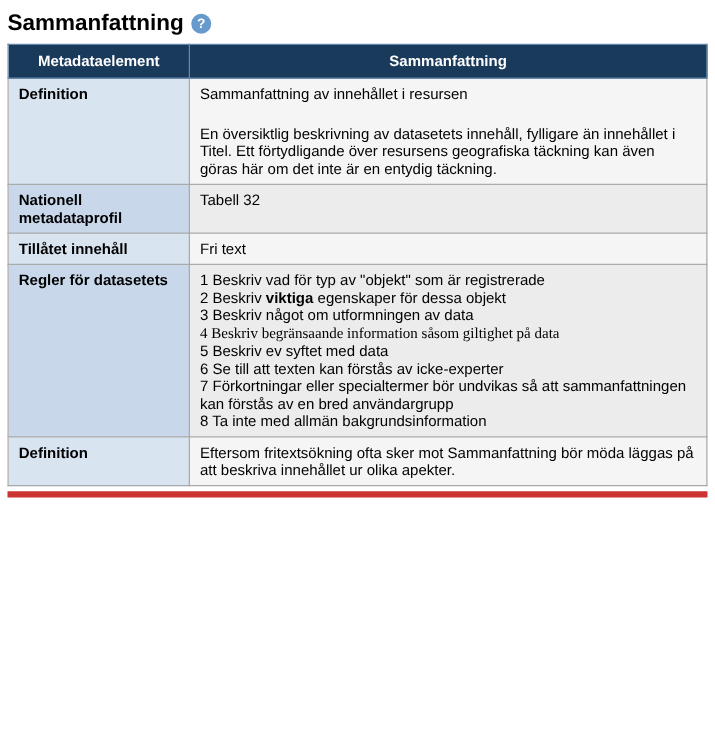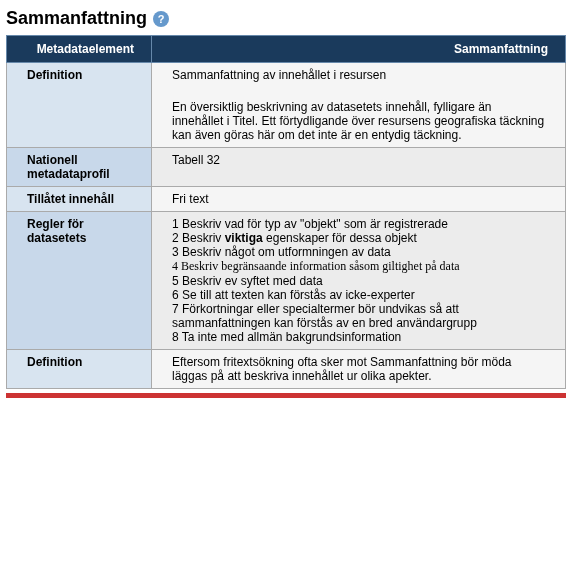--- a/index.html
+++ b/index.html
@@ -41,27 +41,27 @@
       width: 100%;
       border-collapse: collapse;
       border: 1px solid #999;
     }
     thead tr th {
       background: #1a3a5c;
       color: #fff;
       font-weight: bold;
       font-size: 12px;
       padding: 6px 17px;
-      text-align: right;
+      text-align: center;
       border: 1px solid #6688aa;
     }
     tbody tr td {
       border: 1px solid #aaa;
       vertical-align: top;
-      padding: 5px 20px;
+      padding: 5px 8px;
       font-size: 12px;
       color: #000;
     }
     tbody tr td:first-child {
       background: #d8e4f0;
       font-weight: bold;
       width: 145px;
       color: #000;
     }
     tbody tr td:last-child {

